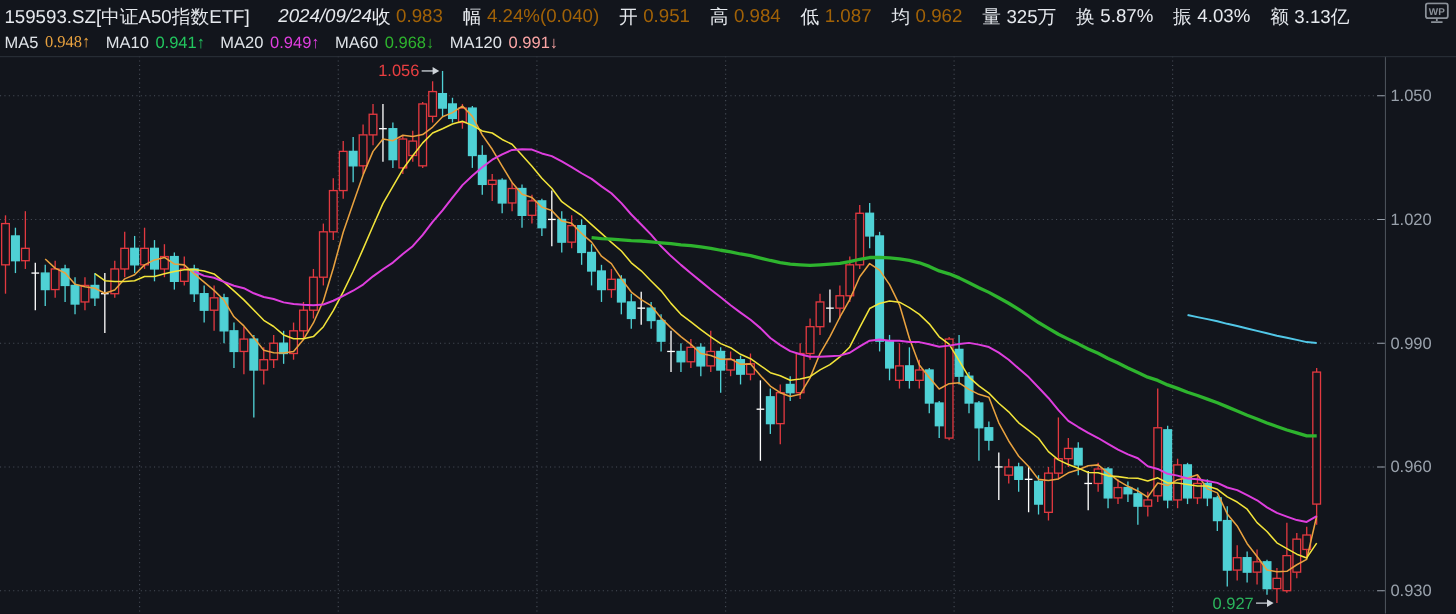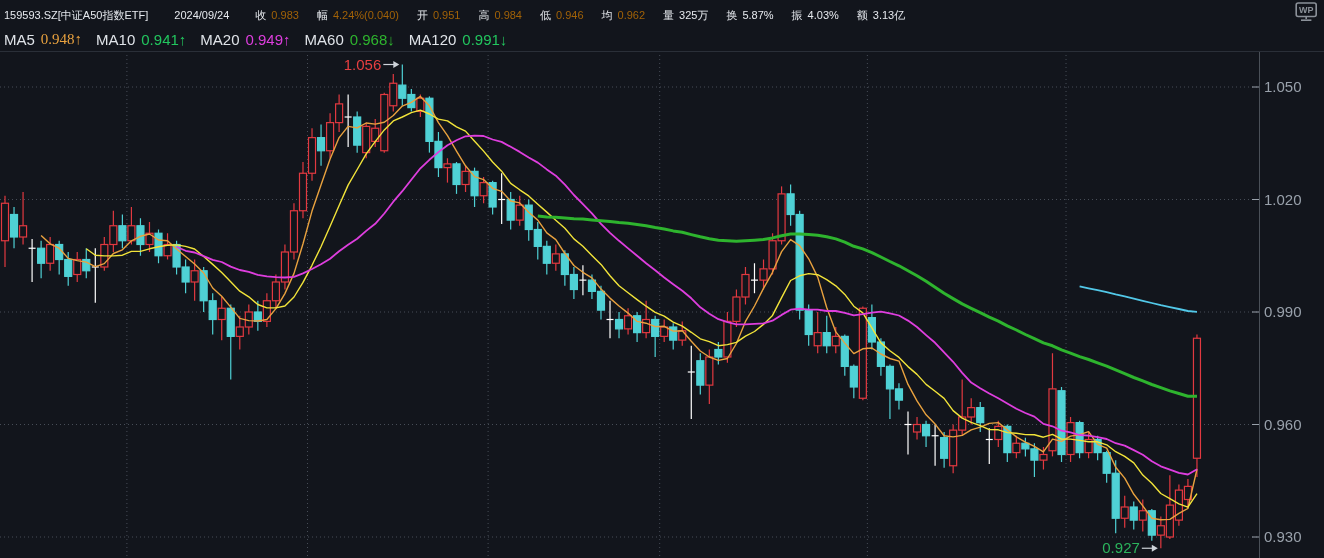--- a/index.html
+++ b/index.html
@@ -2,26 +2,26 @@
 <html><head>
 <meta charset="utf-8">
 <style>
   html,body{margin:0;padding:0;background:#12151c;}
   body{width:1324px;height:558px;overflow:hidden;
        font-family:"Liberation Sans","DejaVu Sans",sans-serif;}
   .screen{position:relative;width:1324px;height:558px;background:#12151c;}
   .hdr{position:absolute;left:0;top:0;width:1324px;height:51px;z-index:5;}
   .hdr-sep{position:absolute;left:0;top:51px;width:1324px;height:1px;background:#2a2f38;}
   .row1{position:absolute;left:4px;top:5px;height:20px;display:flex;align-items:center;
-        font-size:11px;white-space:nowrap;}
+        font-size:17px;white-space:nowrap;}
   .row2{position:absolute;left:4px;top:29px;height:20px;display:flex;align-items:center;
         font-size:15px;white-space:nowrap;}
   .t-white{color:#e6e9ee;}
   .sym{margin-right:26px;}
-  .cdate{margin-right:26px;}
+  .cdate{font-style:italic;}
   .stat{margin-right:18px;display:inline-flex;align-items:center;}
   .stat .sl{color:#e6e9ee;margin-right:5px;}
   .stat .sv.red{color:#a16207;}
   .stat .sv.wht{color:#e6e9ee;}
   .ma-item{margin-right:14px;display:inline-flex;align-items:center;}
   .ma-item .ml{color:#dfe3e8;margin-right:6px;}
   .range-group{position:absolute;right:6px;top:29px;display:flex;align-items:center;height:20px;}
   .range-link{color:#ccd1d8;font-size:15px;text-decoration:underline;cursor:pointer;}
   .tri{color:#8b9199;font-size:13px;margin-left:3px;}
   .lock{margin-left:6px;display:inline-flex;}
@@ -347,21 +347,21 @@
             <span class="sl">幅</span>
             <span class="sv red">4.24%(0.040)</span>
           </span><span class="stat">
             <span class="sl">开</span>
             <span class="sv red">0.951</span>
           </span><span class="stat">
             <span class="sl">高</span>
             <span class="sv red">0.984</span>
           </span><span class="stat">
             <span class="sl">低</span>
-            <span class="sv red">0.946</span>
+            <span class="sv red">1.087</span>
           </span><span class="stat">
             <span class="sl">均</span>
             <span class="sv red">0.962</span>
           </span><span class="stat">
             <span class="sl">量</span>
             <span class="sv wht">325万</span>
           </span><span class="stat">
             <span class="sl">换</span>
             <span class="sv wht">5.87%</span>
           </span><span class="stat">
@@ -380,21 +380,21 @@
             <span class="ml">MA10</span>
             <span style="color: #22c55e;">0.941↑</span>
           </span><span class="ma-item">
             <span class="ml">MA20</span>
             <span style="color: rgb(222, 62, 222);">0.949↑</span>
           </span><span class="ma-item">
             <span class="ml">MA60</span>
             <span style="color: rgb(46, 180, 46);">0.968↓</span>
           </span><span class="ma-item">
             <span class="ml">MA120</span>
-            <span style="color: #22c55e;">0.991↓</span>
+            <span style="color: #fca5a5;">0.991↓</span>
           </span></span>
     </div>
     <span class="wp">
       <svg width="23" height="20" viewBox="0 0 23 20">
         <rect x="1.2" y="1" width="20" height="13.5" rx="2" fill="none" stroke="#8b9199" stroke-width="1.6"></rect>
         <text x="11.2" y="11.2" font-size="9" font-weight="bold" fill="#8b9199" text-anchor="middle">WP</text>
         <line x1="11.2" y1="14.5" x2="11.2" y2="17" stroke="#8b9199" stroke-width="1.6"></line>
         <line x1="6" y1="18.2" x2="16.4" y2="18.2" stroke="#8b9199" stroke-width="1.6"></line>
       </svg>
     </span>

